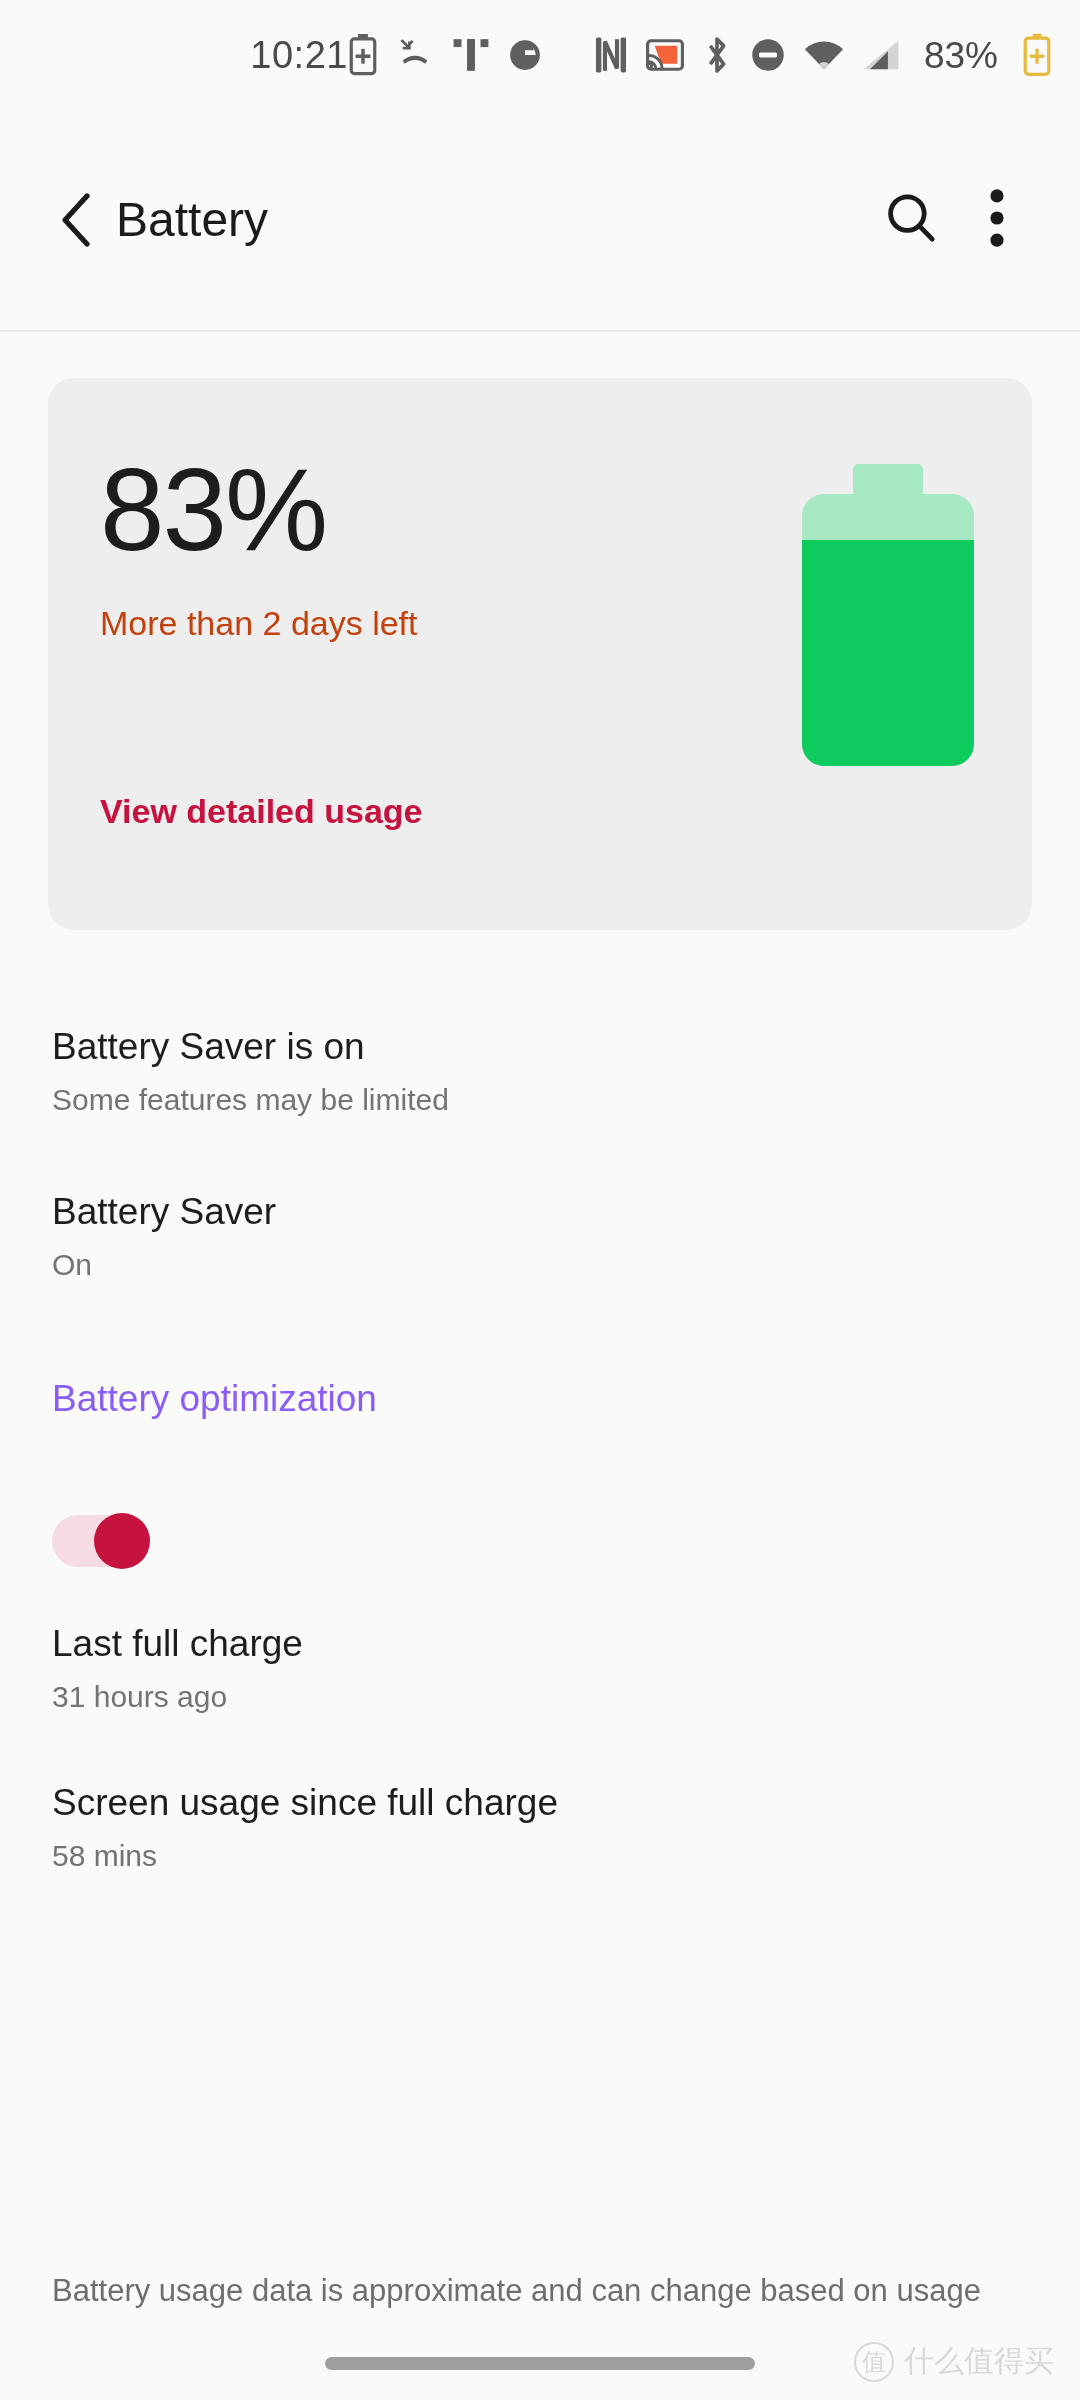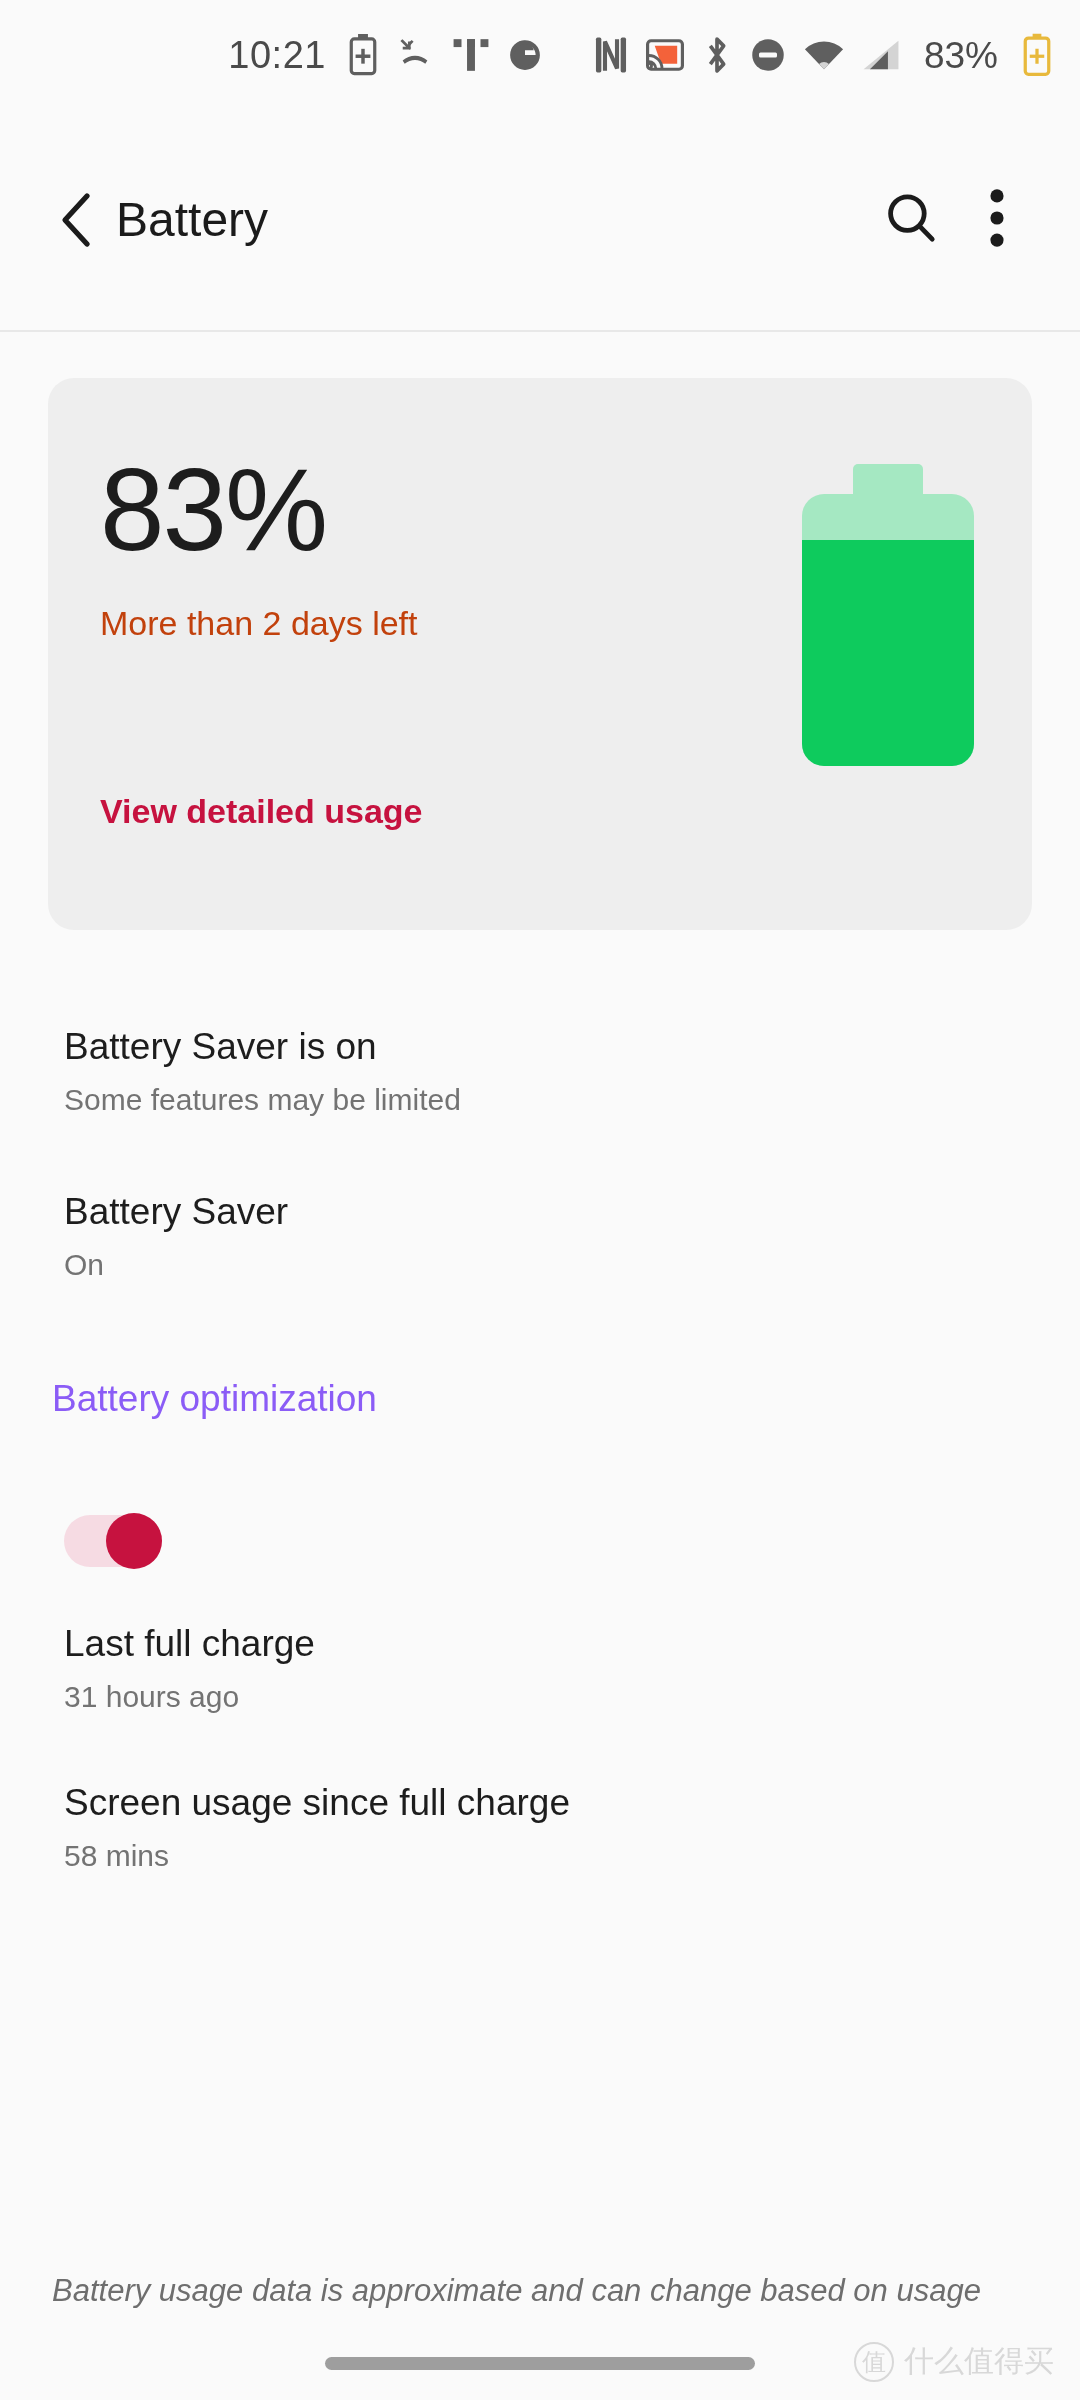--- a/index.html
+++ b/index.html
@@ -23,21 +23,20 @@
     align-items: center;
     justify-content: flex-end;
     padding: 0 28px 0 0;
     box-sizing: border-box;
     background: #fafafa;
   }
   .sb-time {
     font-size: 38px;
     color: #4a4a4a;
     letter-spacing: 0.5px;
-    margin-right: 22px;
     line-height: 1;
   }
   .sb-icons {
     display: flex;
     align-items: center;
     gap: 18px;
   }
   .sb-ic {
     display: inline-flex;
     align-items: center;
@@ -153,21 +152,20 @@
     bottom: 0;
     width: 100%;
     height: 83%;
     background: #0ecb5d;
   }
 
   
   .pref {
     padding: 0 52px;
     box-sizing: border-box;
-    margin-left: 12px;
   }
   .pref-title {
     font-size: 37px;
     color: #1d1d1d;
     line-height: 1.15;
   }
   .pref-summary {
     font-size: 30px;
     color: #737373;
     line-height: 1.32;
@@ -219,21 +217,20 @@
   .footer-note {
     position: absolute;
     left: 52px;
     right: 67px;
     top: 2270px;
     font-size: 31px;
     color: #6e6e6e;
     line-height: 1.38;
     max-height: 56px;
     overflow: hidden;
-    font-style: italic;
   }
   .watermark {
     position: absolute;
     right: 26px;
     bottom: 18px;
     display: flex;
     align-items: center;
     gap: 10px;
     color: #d8d8d8;
     font-size: 30px;

